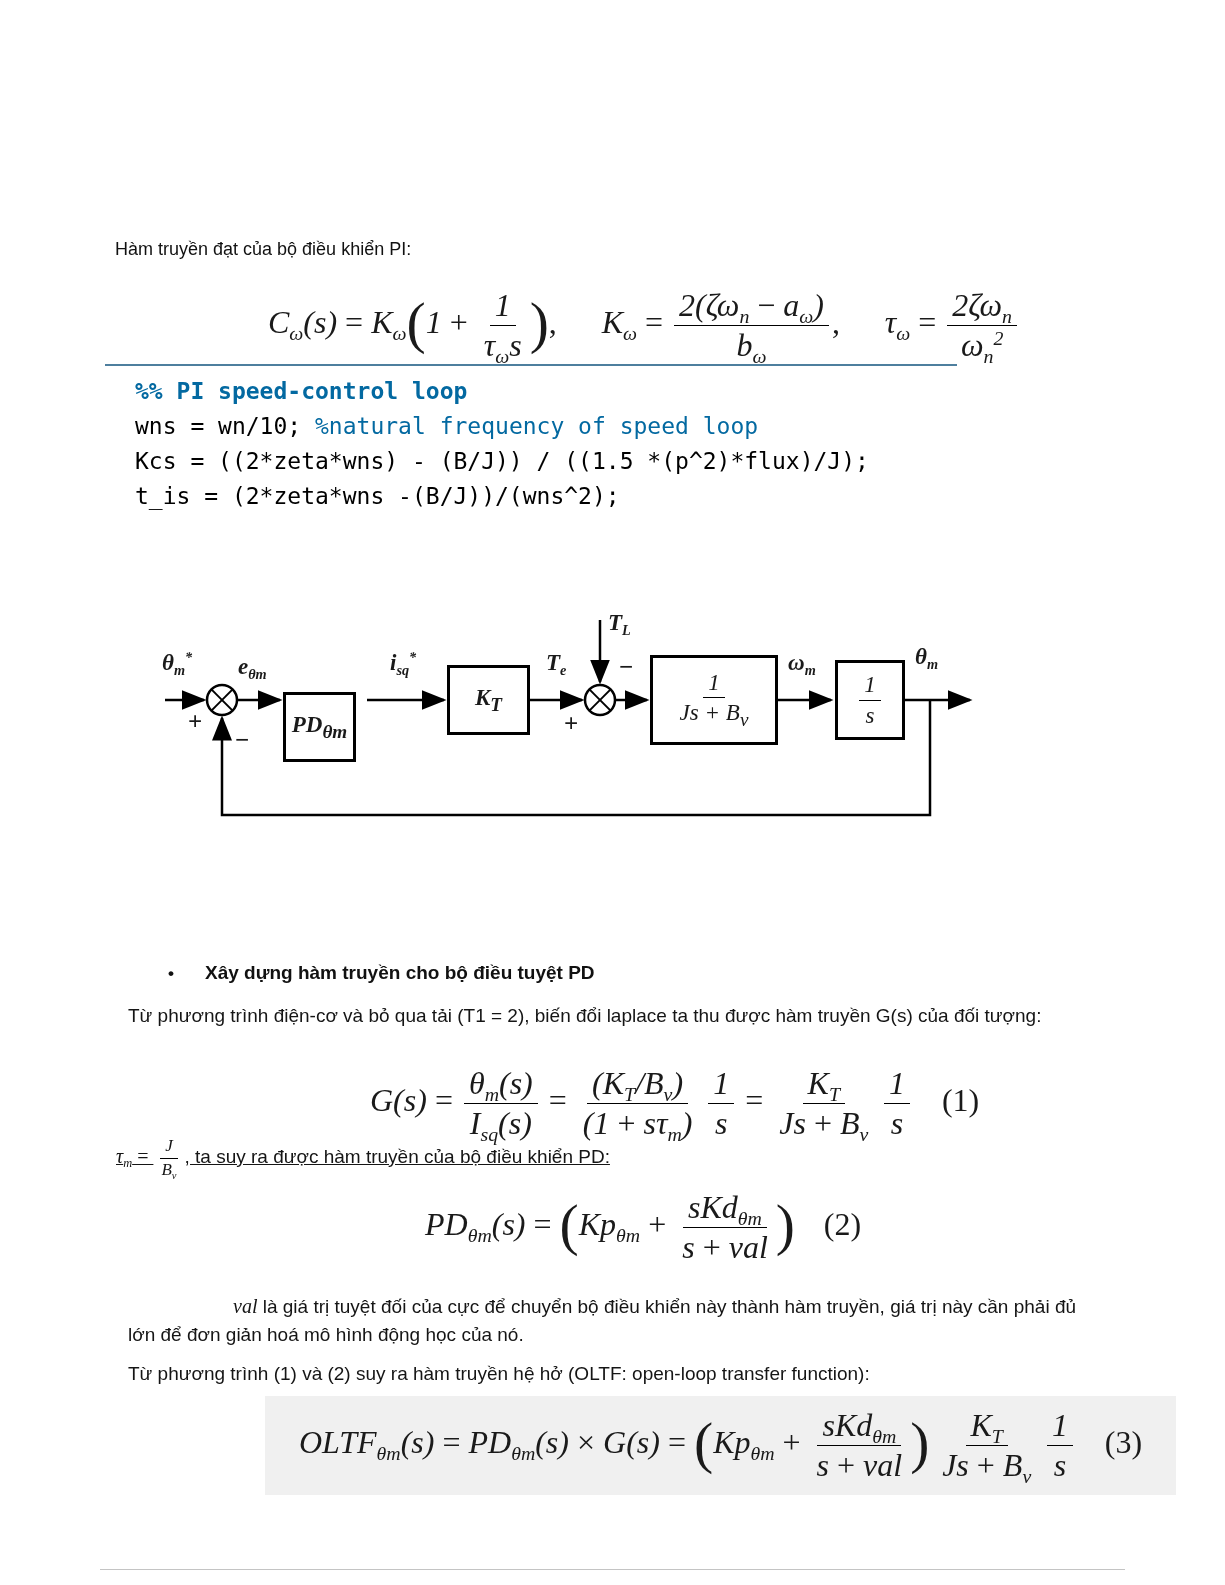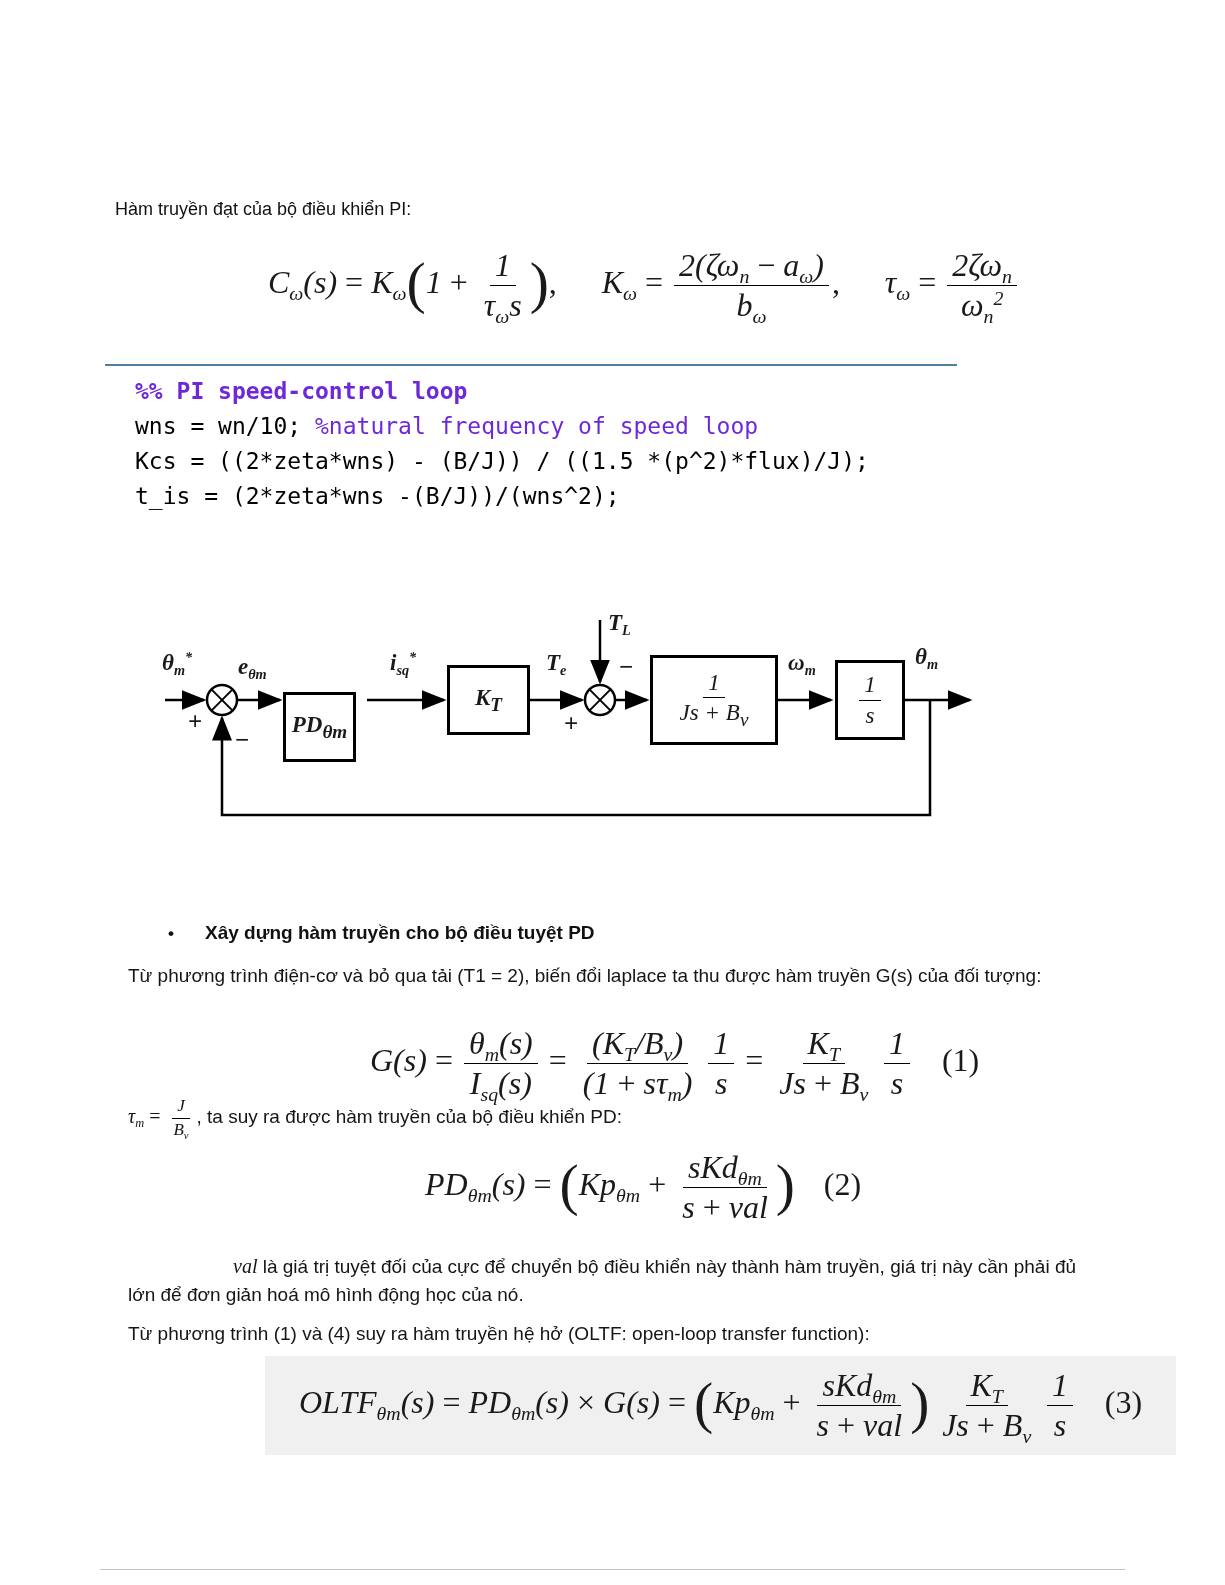--- a/index.html
+++ b/index.html
@@ -1,19 +1,19 @@
 <!DOCTYPE html>
 <html><head>
 <meta charset="utf-8">
 <style>
   * { margin:0; padding:0; box-sizing:border-box; }
   html,body { background:#ffffff; }
   .page { position:relative; width:1225px; height:1585px; background:#fff;
           font-family:"Liberation Sans", sans-serif; color:#1a1a1a; overflow:hidden; }
-  .abs { position:absolute; }
+  .abs { position:absolute;margin-top:40px; }
 
   
   .math { font-family:"Liberation Serif", serif; white-space:nowrap; }
   .math .it { font-style:italic; }
   .math .rm { font-style:normal; }
   .math sub { font-size:0.62em; line-height:0; vertical-align:-0.35em; font-style:italic; }
   .math sup { font-size:0.62em; line-height:0; vertical-align:0.55em; font-style:italic; }
   .frac { display:inline-flex; flex-direction:column; align-items:center;
           vertical-align:middle; margin:0 3px; }
   .fnum { display:block; padding:0 5px 2px; border-bottom:1.6px solid #000;
@@ -30,21 +30,21 @@
   .para { font-size:19px; line-height:28px; color:#151515; }
   .bullet-row { font-size:19px; font-weight:bold; color:#111; }
   .bullet-glyph { display:inline-block; width:37px; font-size:17px; }
   .gap3 { display:inline-block; width:30px; }
 
   
   .codewrap { position:absolute; left:105px; top:364px; width:852px;
               border-top:2px solid #4e7f9e; padding:8px 0 0 30px; }
   .codeline { font-family:"DejaVu Sans Mono", monospace; font-size:23px;
               line-height:35px; white-space:pre; color:#000; }
-  .codeline .cm { color:#6d28d9; }
+  .codeline .cm { color:#0369a1; }
   .codeline.l1 .cm { font-weight:bold; }
 
   
   .diagram { position:absolute; left:158px; top:608px; width:820px; height:235px; }
   .diagram svg { position:absolute; left:0; top:0; }
   .dblock { position:absolute; border:3px solid #000; background:#fff;
             display:flex; align-items:center; justify-content:center;
             font-family:"Liberation Serif", serif; font-style:italic; font-size:23px; }
   .dblock.bold { font-weight:bold; }
   .dblock .frac { margin:0; }
@@ -161,38 +161,38 @@
         <span class="fnum"><span class="it">1</span></span>
         <span class="fden"><span class="it">s</span></span>
       </span><span class="rm"> = </span><span class="frac">
         <span class="fnum"><span class="it">K<sub>T</sub></span></span>
         <span class="fden"><span class="it">Js</span><span class="rm"> + </span><span class="it">B<sub>v</sub></span></span>
       </span><span style="display: inline-block; width: 0.15em;"></span><span class="frac">
         <span class="fnum"><span class="it">1</span></span>
         <span class="fden"><span class="it">s</span></span>
       </span><span style="display: inline-block; width: 0.9em;"></span><span class="rm">(1)</span></div>
 
-  <p class="para abs" style="left:128px; top:1097px; width:960px;">
+  <p class="para abs" style="left:116px; top:1097px; width:960px;text-decoration:underline;">
     <span class="math imath"><span class="it">τ<sub>m</sub></span><span class="rm"> = </span><span class="frac">
           <span class="fnum"><span class="it">J</span></span>
           <span class="fden"><span class="it">B<sub>v</sub></span></span>
         </span></span><span>, ta suy ra được hàm truyền của bộ điều khiển PD:</span>
   </p>
 
   <div class="math display-math abs" style="left:425px; top:1150px;"><span class="it">PD<sub>θm</sub></span><span class="it">(s)</span><span class="rm"> = </span><span class="bigp">(</span><span class="it">Kp<sub>θm</sub></span><span class="rm"> + </span><span class="frac">
         <span class="fnum"><span class="it">sKd<sub>θm</sub></span></span>
         <span class="fden"><span class="it">s</span><span class="rm"> + </span><span class="it">val</span></span>
       </span><span class="bigp">)</span><span style="display: inline-block; width: 0.9em;"></span><span class="rm">(2)</span></div>
 
 
   <p class="para abs" style="left:128px; top:1252px; width:950px; text-indent:105px;">
     <span class="math imath"><span class="it">val</span></span><span> là giá trị tuyệt đối của cực để chuyển bộ điều khiển này thành hàm truyền, giá trị này cần phải đủ lớn để đơn giản hoá mô hình động học của nó.</span>
   </p>
 
-  <p class="para abs" style="left:128px; top:1320px; width:960px;">Từ phương trình (1) và (4) suy ra hàm truyền hệ hở (OLTF: open-loop transfer function):</p>
+  <p class="para abs" style="left:128px; top:1320px; width:960px;">Từ phương trình (1) và (2) suy ra hàm truyền hệ hở (OLTF: open-loop transfer function):</p>
 
   <div class="abs" style="left:265px; top:1356px;">
     <div class="oltf-box">
       <span class="math display-math"><span class="it">OLTF<sub>θm</sub></span><span class="it">(s)</span><span class="rm"> = </span><span class="it">PD<sub>θm</sub></span><span class="it">(s)</span><span class="rm"> × </span><span class="it">G(s)</span><span class="rm"> = </span><span class="bigp">(</span><span class="it">Kp<sub>θm</sub></span><span class="rm"> + </span><span class="frac">
             <span class="fnum"><span class="it">sKd<sub>θm</sub></span></span>
             <span class="fden"><span class="it">s</span><span class="rm"> + </span><span class="it">val</span></span>
           </span><span class="bigp">)</span><span style="display: inline-block; width: 0.15em;"></span><span class="frac">
             <span class="fnum"><span class="it">K<sub>T</sub></span></span>
             <span class="fden"><span class="it">Js</span><span class="rm"> + </span><span class="it">B<sub>v</sub></span></span>
           </span><span style="display: inline-block; width: 0.15em;"></span><span class="frac">

